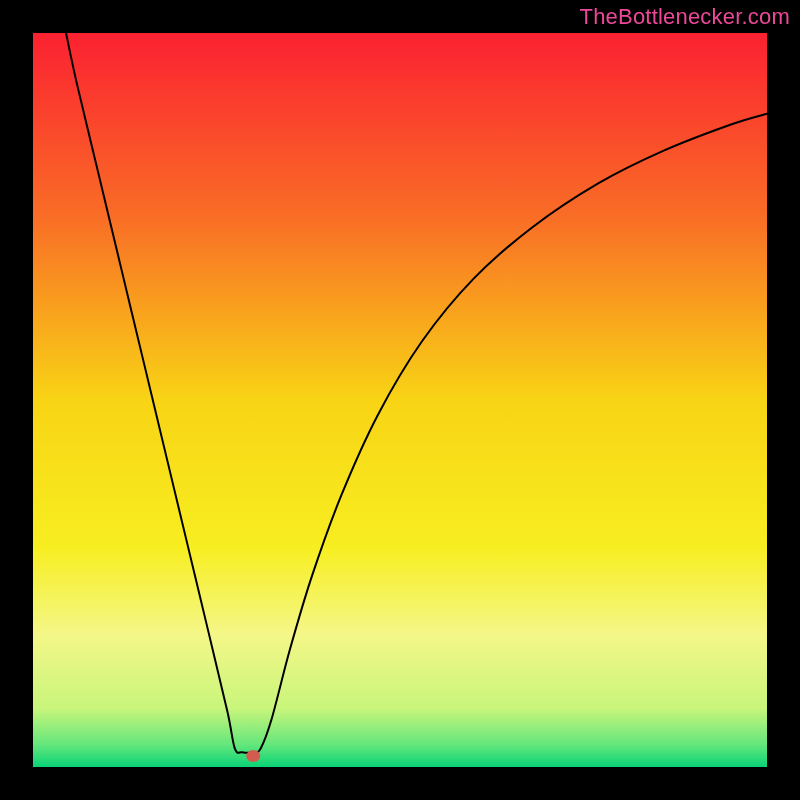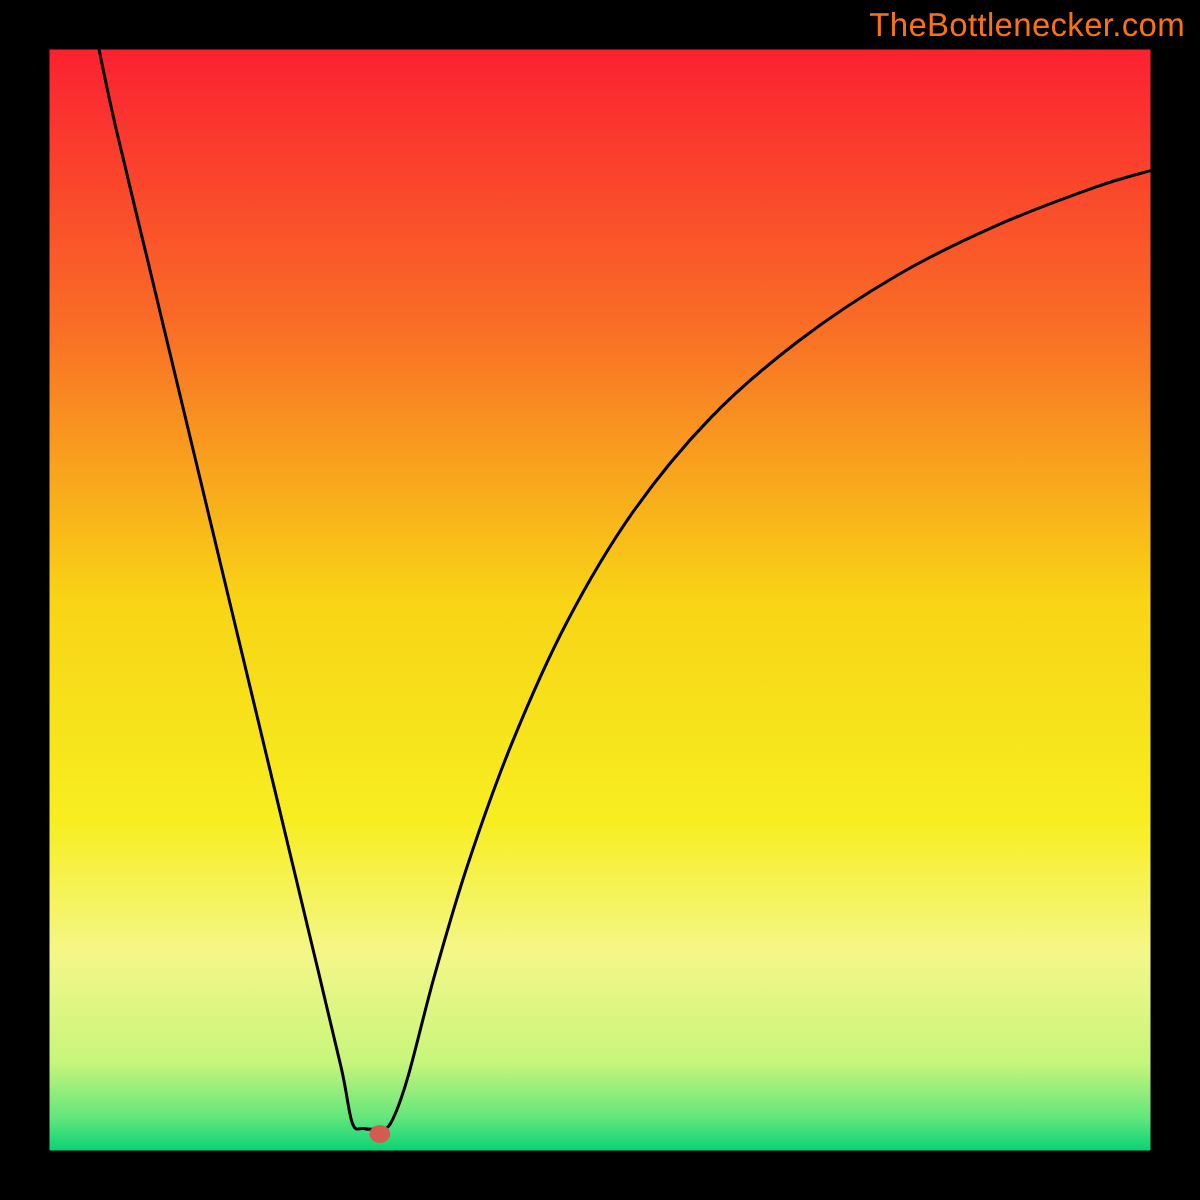--- a/index.html
+++ b/index.html
@@ -16,21 +16,21 @@
     top: 0;
     left: 0;
     width: 800px;
     height: 800px;
     background: #000;
   }
   .attribution {
     position: absolute;
     top: 4px;
     right: 10px;
-    color: #f97316;
+    color: #ec4899;
     font-size: 22px;
     font-weight: 400;
     letter-spacing: 0.2px;
   }
   svg {
     display: block;
   }
 </style>
 </head>
 <body>

